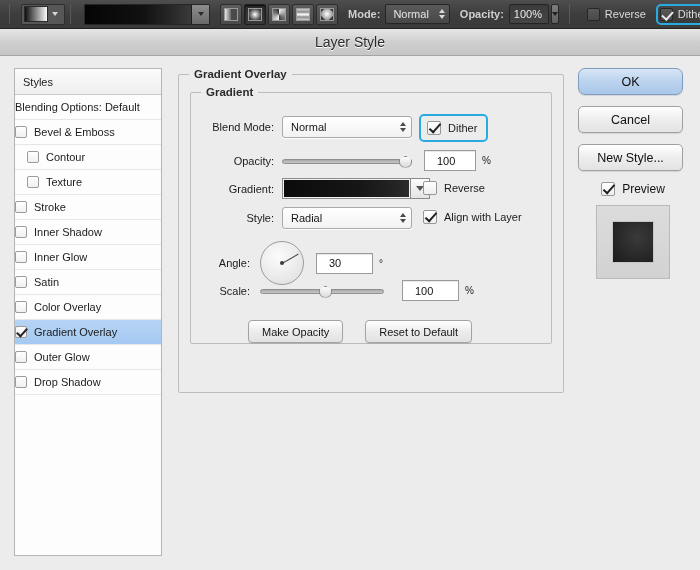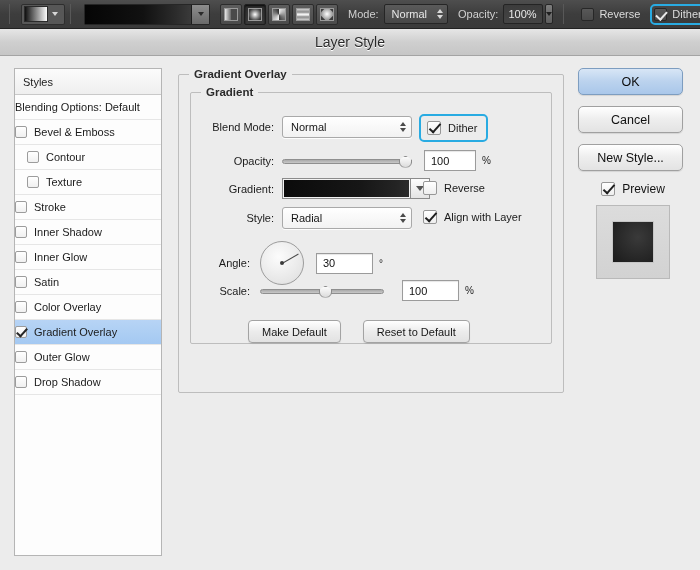--- a/index.html
+++ b/index.html
@@ -74,21 +74,21 @@
   .gi.radial{ background:radial-gradient(circle at 50% 50%, #ffffff 0%, #8d8d8d 45%, #3c3c3c 80%); }
   .gi.angle{ background:conic-gradient(from 180deg at 50% 50%, #f4f4f4, #2c2c2c 50%, #f0f0f0 50%, #3a3a3a); }
   .gi.reflected{ background:linear-gradient(#cfcfcf 0%,#8a8a8a 28%,#f2f2f2 46%,#f2f2f2 54%,#8a8a8a 72%,#cfcfcf 100%); }
   .gi.diamond{ background:#3c3c3c; position:relative; overflow:hidden;}
   .gi.diamond:after{
     content:""; position:absolute; left:50%; top:50%;
     width:11px;height:11px; transform:translate(-50%,-50%) rotate(45deg);
     background:radial-gradient(circle,#fff,#777);
   }
 
-  .ob-label{ margin-left:10px; color:#d0d0d0; font-size:11px; }
+  .ob-label{ margin-left:10px; color:#d0d0d0; font-size:11px;font-weight:bold; }
 
   .ob-select{
     position:relative;
     margin-left:5px; height:20px;
     background:linear-gradient(#5a5a5a,#474747);
     border:1px solid #252525; border-radius:2px;
     display:flex;align-items:center;
     padding:0 20px 0 7px;
     color:#e6e6e6; font-size:11px;
   }
@@ -224,21 +224,21 @@
   }
   .sel .stepper i{ display:block;width:0;height:0;
     border-left:3px solid transparent;border-right:3px solid transparent; }
   .sel .stepper i.up{ border-bottom:4px solid #4a4a4a; }
   .sel .stepper i.dn{ border-top:4px solid #4a4a4a; }
 
   .numfield{
     height:21px; width:52px;
     background:#fff; border:1px solid #9b9b9b;
     box-shadow:inset 0 1px 1px rgba(0,0,0,.1);
-    display:flex;align-items:center; padding-left:6px;
+    display:flex;align-items:center; padding-left:12px;
     font-size:11px; color:#111;
   }
   .unit{ margin-left:6px; font-size:10px; color:#222; }
 
   
   .slider{ position:relative; height:14px; }
   .slider .track{
     position:absolute; left:0; right:0; top:5px; height:5px;
     background:linear-gradient(#a9a9a9,#c8c8c8);
     border:1px solid #8f8f8f; border-radius:3px;
@@ -319,20 +319,21 @@
     background:linear-gradient(#ffffff,#eeeeee 48%,#e3e3e3);
     border:1px solid #a0a0a0; border-radius:5px;
     box-shadow:0 1px 1px rgba(0,0,0,.1);
     display:flex;align-items:center;justify-content:center;
     font-size:12.5px; color:#111;
   }
   .bigbtn.default{
     background:linear-gradient(#d8e6f6,#bcd3ee 48%,#a9c7ea);
     border-color:#7d9dc0;
     color:#0c0c0c;
+    border-radius:7px;
   }
   .preview-row{
     display:flex;align-items:center; justify-content:center;
     margin-top:4px; margin-bottom:9px; font-size:12px; color:#131313;
   }
   .thumb-frame{
     width:74px;height:74px; margin:0 auto;
     background:linear-gradient(#dcdcdc,#d2d2d2);
     border:1px solid #b9b9b9;
     display:flex;align-items:center;justify-content:center;
@@ -560,21 +561,21 @@
         <span class="track"></span>
         <span class="thumb" style="left:59px"></span>
       </div>
       <div class="numfield" style="width:57px; margin-left:18px;">
         <span>100</span>
       </div>
       <span class="unit">%</span>
     </div>
 
     <div class="row" style="left:70px; top:252px;">
-      <span class="pushbtn">Make Default</span>
+      <span class="pushbtn">Make Opacity</span>
       <span class="pushbtn" style="margin-left:22px">Reset to Default</span>
     </div>
   </div>
 
   <div class="rightcol">
     <div class="bigbtn default">OK</div>
     <div class="bigbtn">Cancel</div>
     <div class="bigbtn">New Style...</div>
 
     <div class="preview-row">

